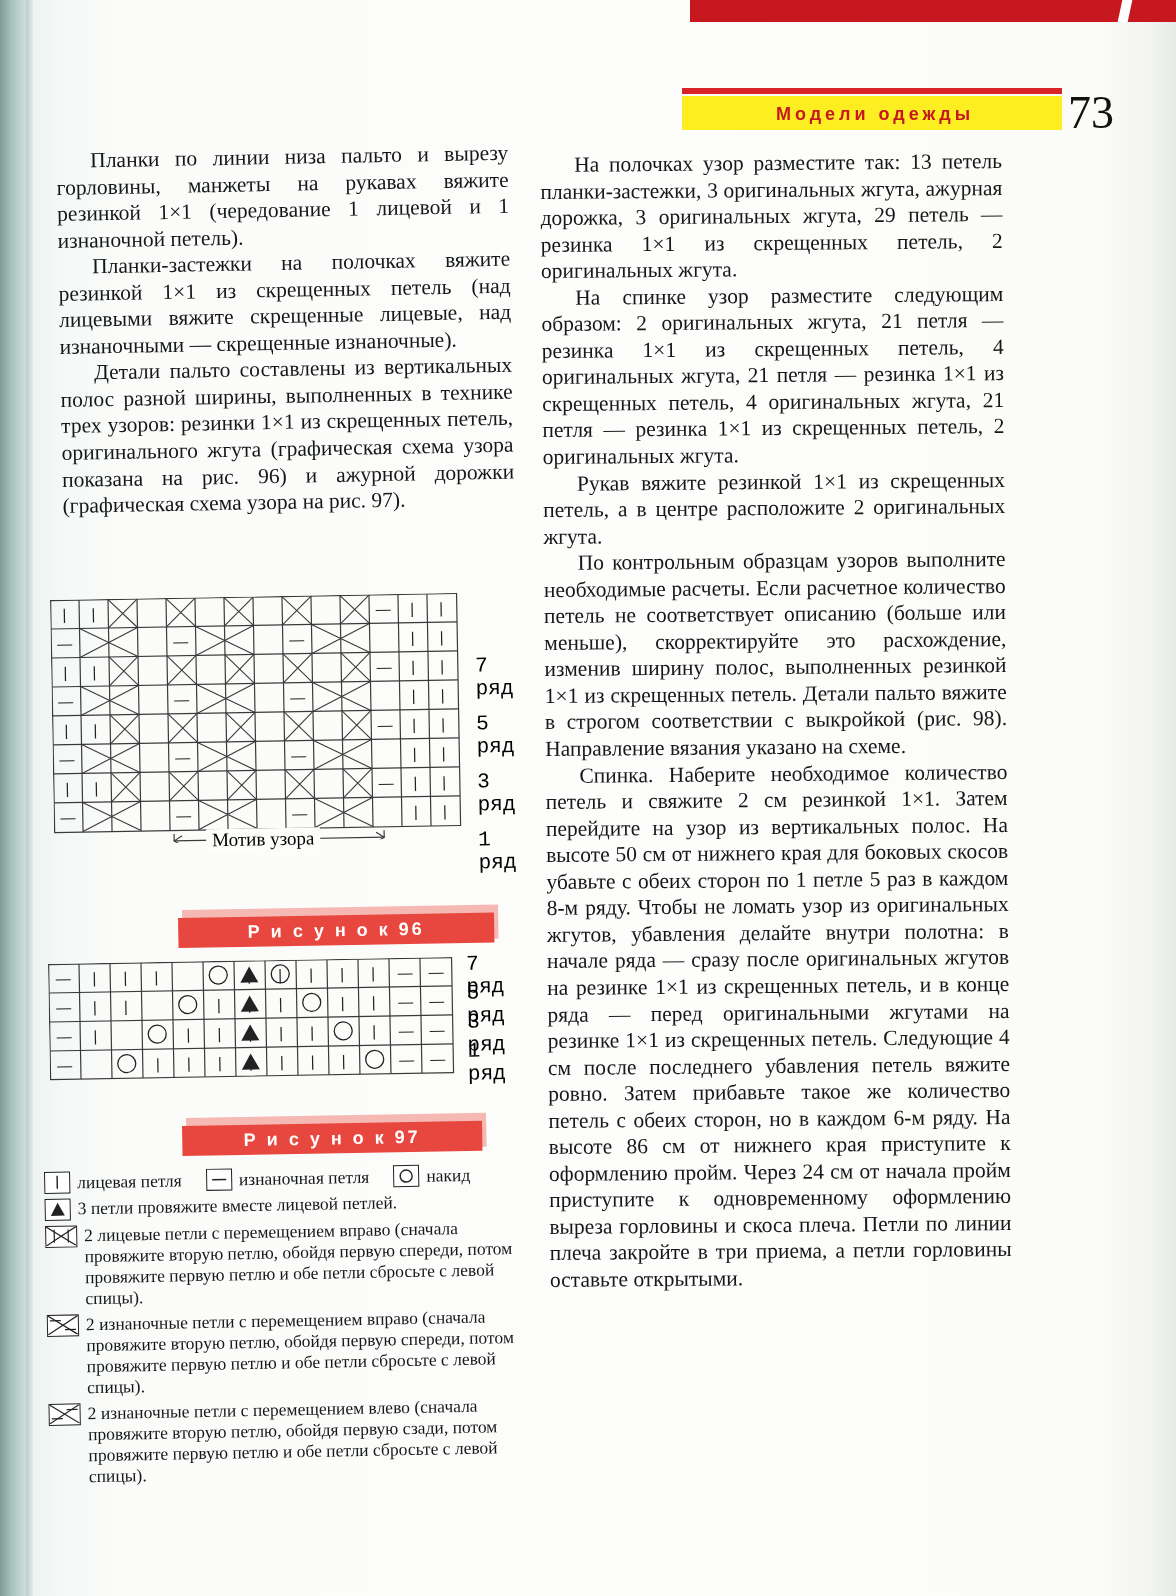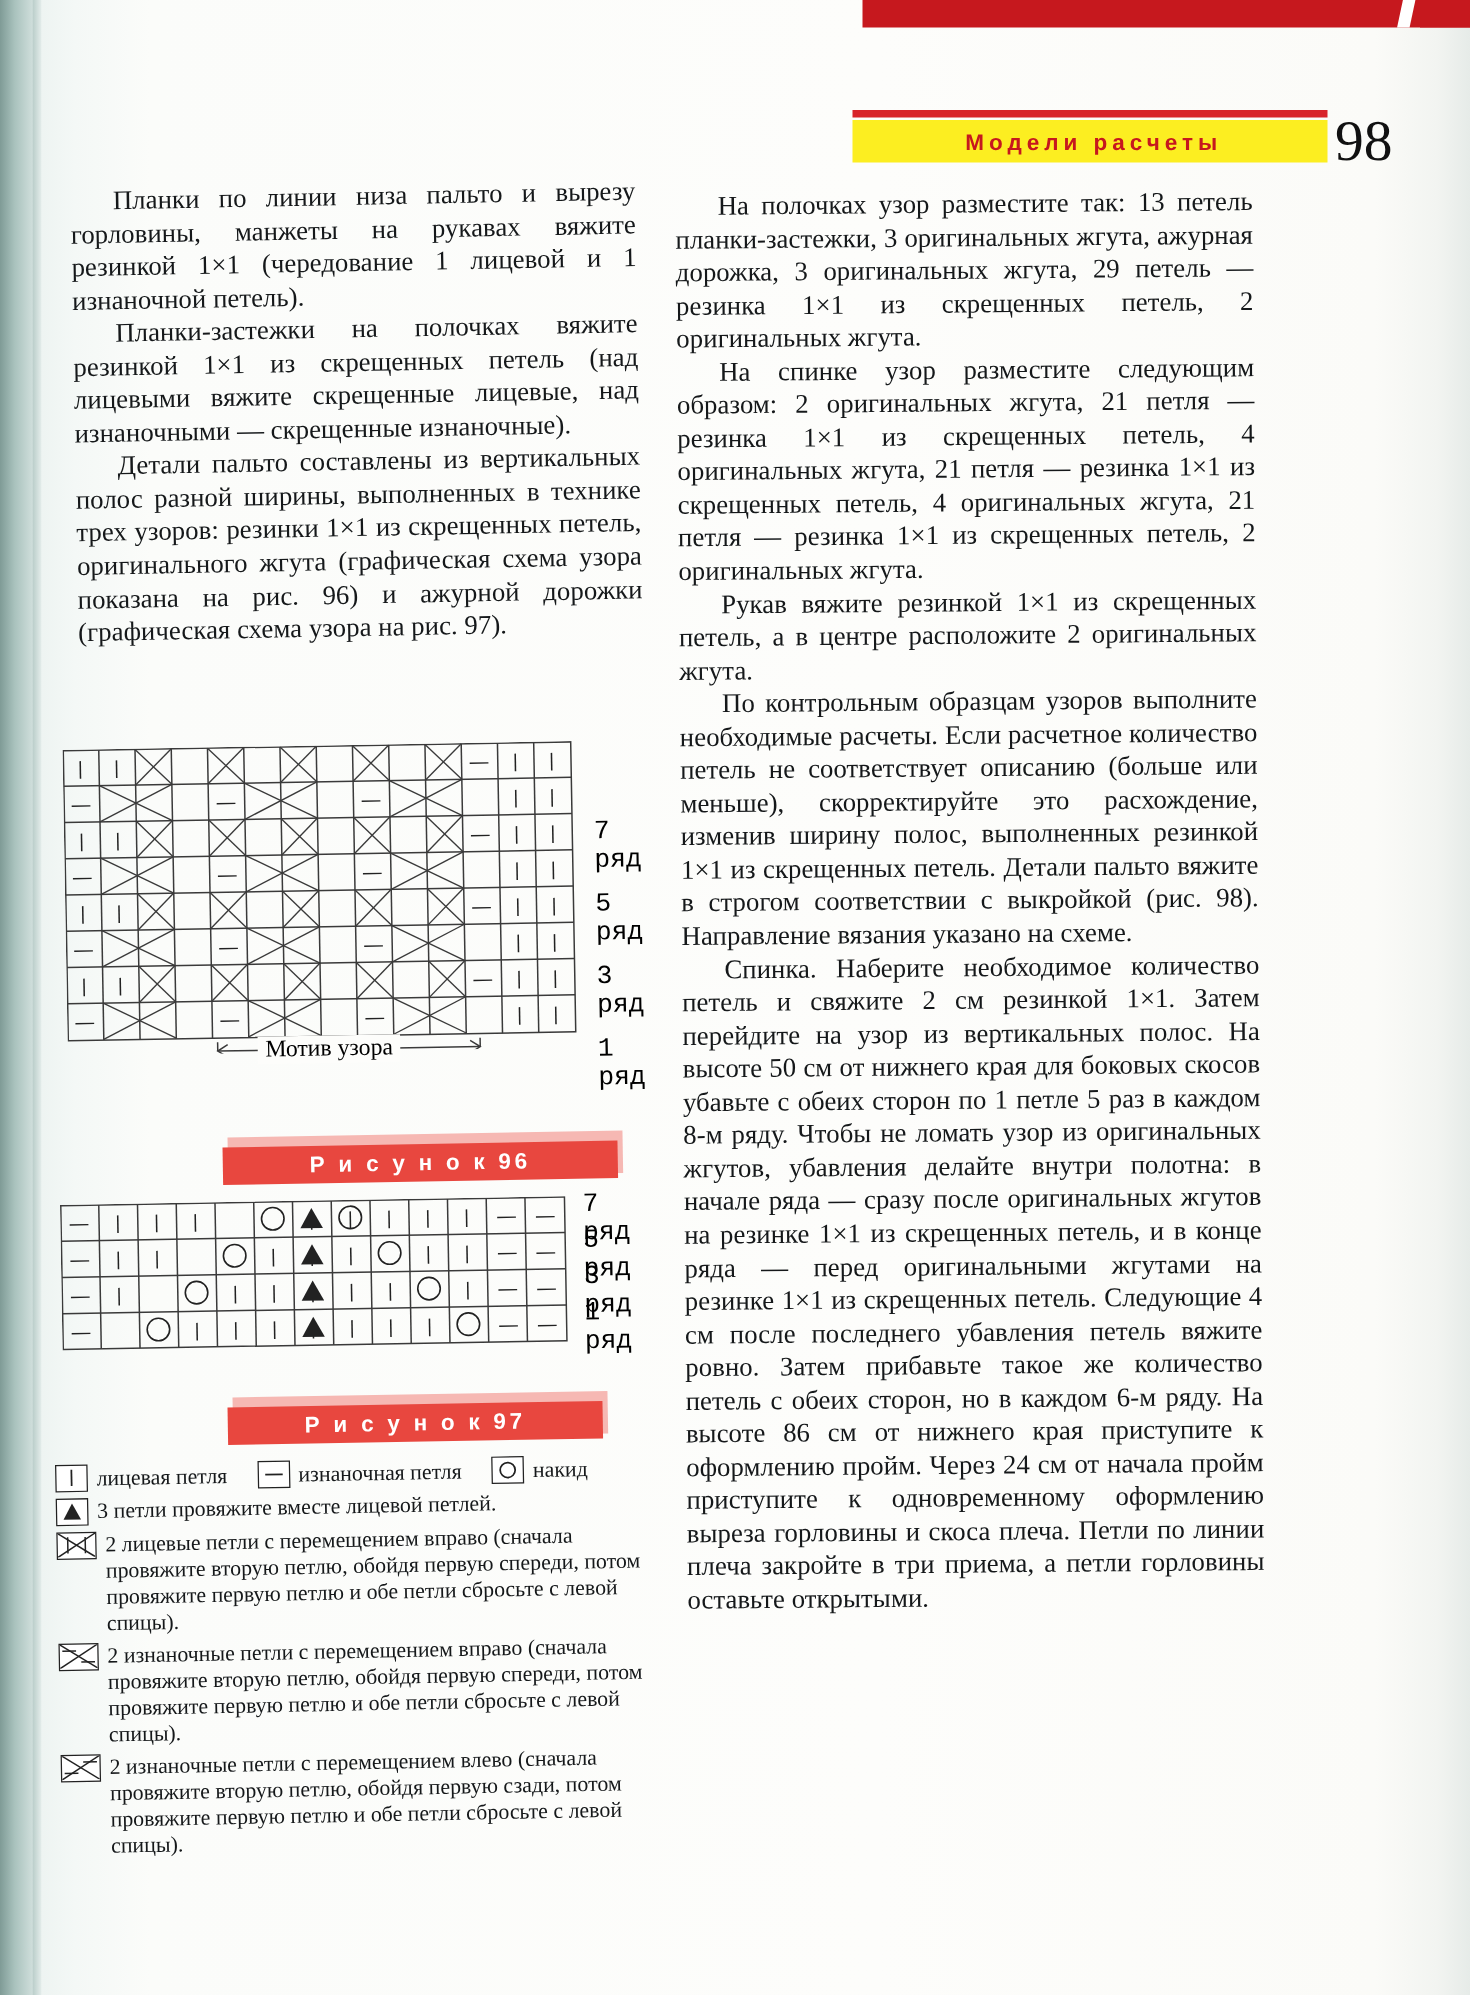--- a/index.html
+++ b/index.html
@@ -105,22 +105,22 @@
 <div class="page"></div>
 <div class="binding"></div>
 <div class="binding-edge"></div>
 
 <div class="top-band"></div>
 <div class="top-band-white"></div>
 <div class="top-band2"></div>
 
 <div class="hdr-rule"></div>
 <div class="hdr-yellow"></div>
-<div class="hdr-title">Модели расчеты</div>
-<div class="pageno">98</div>
+<div class="hdr-title">Модели одежды</div>
+<div class="pageno">73</div>
 
 <div class="col col-left">
   <p>Планки по линии низа пальто и вырезу горловины, манжеты на рукавах вяжите резинкой 1×1 (чередование 1 лицевой и 1 изнаночной петель).</p>
   <p>Планки-застежки на полочках вяжите резинкой 1×1 из скрещенных петель (над лицевыми вяжите скрещенные лицевые, над изнаночными — скрещенные изнаночные).</p>
   <p>Детали пальто составлены из вертикальных полос разной ширины, выполненных в технике трех узоров: резинки 1×1 из скрещенных петель, оригинального жгута (графическая схема узора показана на рис. 96) и ажурной дорожки (графическая схема узора на рис. 97).</p>
 </div>
 
 <div class="col col-right">
   <p>На полочках узор разместите так: 13 петель планки-застежки, 3 оригинальных жгута, ажурная дорожка, 3 оригинальных жгута, 29 петель — резинка 1×1 из скрещенных петель, 2 оригинальных жгута.</p>
   <p>На спинке узор разместите следующим образом: 2 оригинальных жгута, 21 петля — резинка 1×1 из скрещенных петель, 4 оригинальных жгута, 21 петля — резинка 1×1 из скрещенных петель, 4 оригинальных жгута, 21 петля — резинка 1×1 из скрещенных петель, 2 оригинальных жгута.</p>

